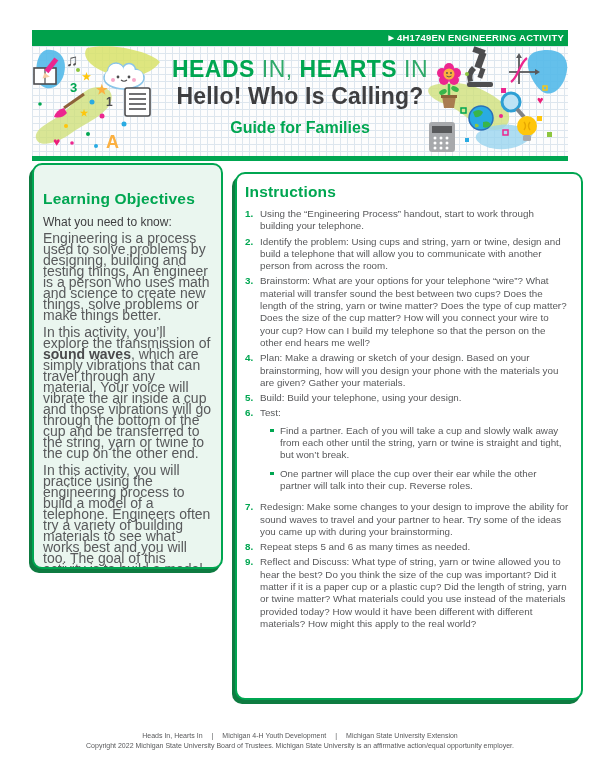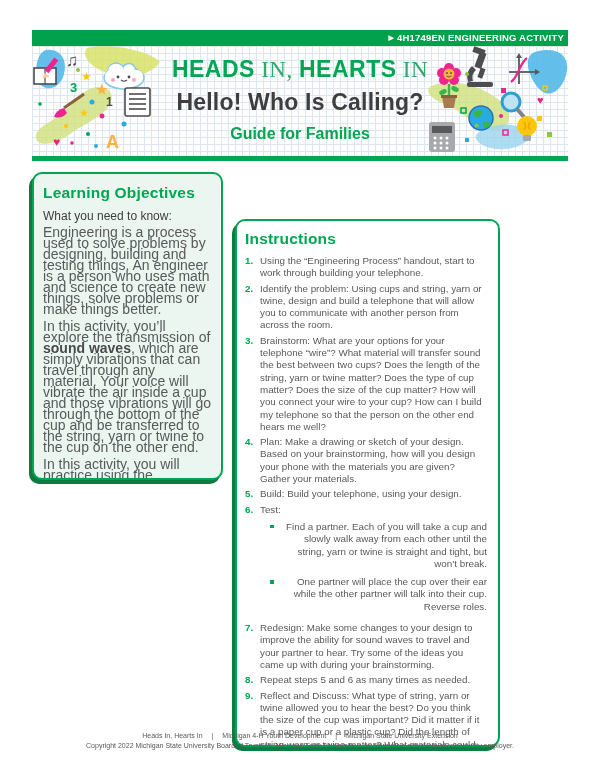--- a/index.html
+++ b/index.html
@@ -18,44 +18,44 @@
   .header-band { position:absolute; left:32px; top:46px; width:536px; height:110px;
                  background-color:#fdfdfd;
                  background-image:linear-gradient(#dde6ee 1px, transparent 1px),
                                   linear-gradient(90deg,#dde6ee 1px, transparent 1px);
                  background-size:7px 7px; overflow:hidden; }
   .green-bar { position:absolute; left:32px; top:156px; width:536px; height:5px; background:#00A651; }
 
   .title-block { position:absolute; left:125px; right:125px; top:0; height:100%; text-align:center; }
   .brand { margin-top:10px; font-size:23px; letter-spacing:0.5px; white-space:nowrap; }
   .brand .heavy { font-weight:700; color:#00A651; }
-  .brand .light { font-weight:400; color:#2FA96A;font-family:Liberation Serif, serif; }
-  .doc-title { margin-top:6px; font-size:23px; font-weight:800; color:#3E3E40; letter-spacing:0.2px; white-space:nowrap; }
+  .brand .light { font-weight:400; color:#2FA96A; }
+  .doc-title { font-size:23px; font-weight:800; color:#3E3E40; letter-spacing:0.2px; white-space:nowrap; }
   .doc-subtitle { margin-top:9px; font-size:16px; font-weight:800; color:#00A651; }
 
   .illus { position:absolute; top:0; height:110px; }
   .illus.left { left:0; width:150px; }
   .illus.right { right:0; width:153px; }
 
   
   .box { position:absolute; border:2px solid #00A651; border-radius:10px;
          box-shadow:-3px 4px 0 #0E7B41; overflow:hidden; }
-  .learning-box { left:32px; top:172px; width:191px; height:308px; background:#EAF6EF; padding:10px 9px; }
-  .instructions-box { left:235px; top:172px; width:265px; height:528px; background:#fff; padding:9px 11px 9px 8px;margin-top:47px; }
+  .learning-box { left:32px; top:163px; width:191px; height:406px; background:#EAF6EF; padding:25px 9px; }
+  .instructions-box { left:235px; top:172px; width:348px; height:528px; background:#fff; padding:9px 11px 9px 8px; }
 
   .box-title { color:#00A651; font-weight:800; font-size:15.5px; margin-bottom:7px; letter-spacing:0.2px; }
   .sub-head { color:#3E3E40; font-weight:400; font-size:12px; margin:7px 0 4px; }
   .learning-box p { font-size:14px; line-height:11px; margin-bottom:6px; color:#58595B; }
   .learning-box b { color:#4A4A4C; }
 
   .inst-item { display:flex; margin-bottom:3px; font-size:9.8px; line-height:12.3px; }
   .inst-num { min-width:15px; color:#00A651; font-weight:700; flex:0 0 15px; }
   .inst-txt { flex:1; }
   .sub-list { margin:5px 0 2px 10px; }
-  .sub-item { display:flex; margin-bottom:6px;text-align:right; }
+  .sub-item { display:flex; margin-bottom:6px; }
   .bullet { flex:0 0 10px; padding-top:4px; }
   .bullet i { display:block; width:3.5px; height:3.5px; background:#00A651; }
 
   
   .footer { position:absolute; left:0; top:731px; width:600px; text-align:center;
             font-size:7px; line-height:9.5px; color:#58595B; }
   .footer .sep { margin:0 9px; }
 </style>
 </head>
 <body>

